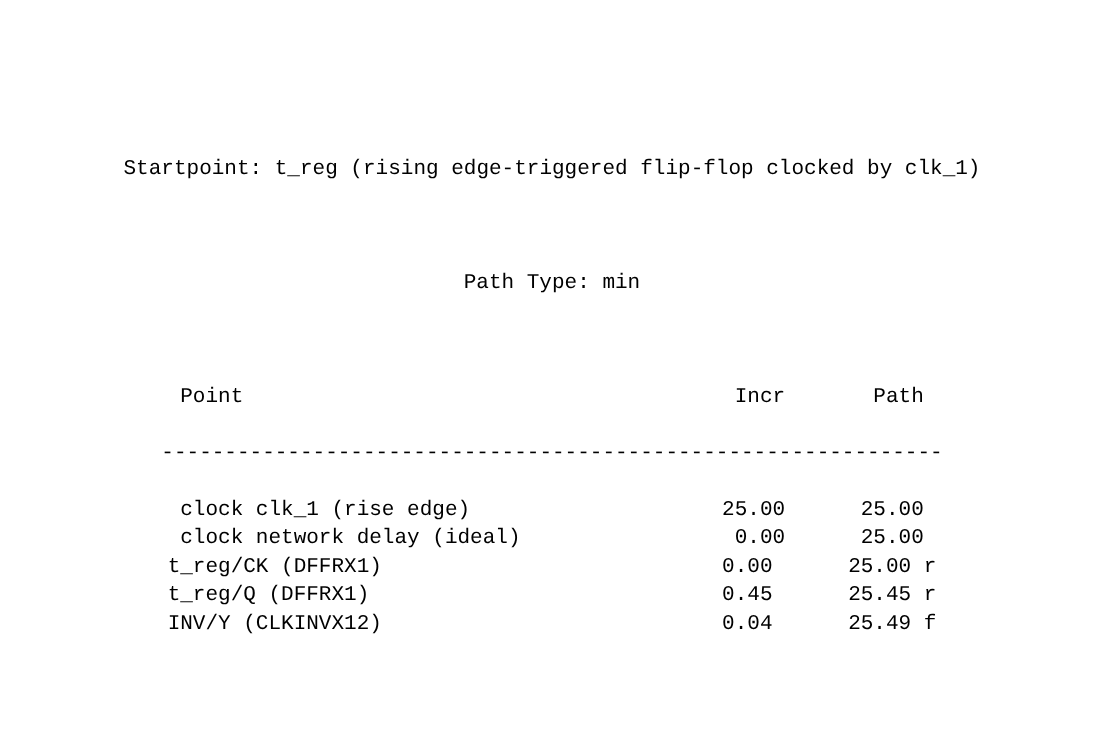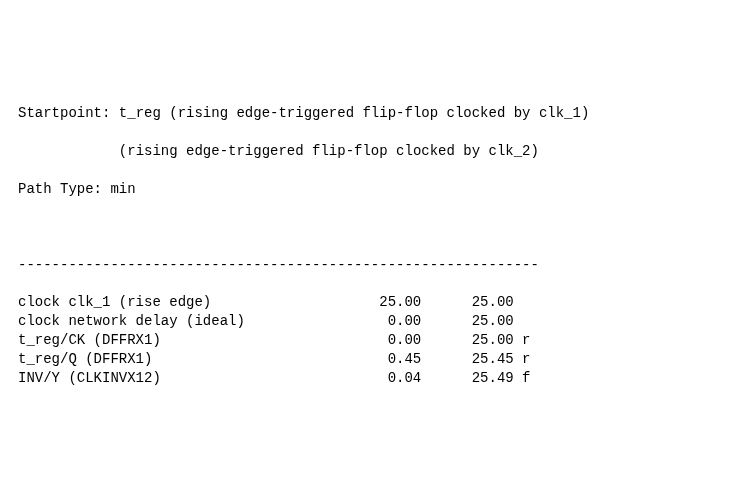--- a/index.html
+++ b/index.html
@@ -17,32 +17,34 @@
     line-height: 1.35;
     color: #000000;
     white-space: pre;
     overflow: hidden;
   }
   .report {
     letter-spacing: 0px;
   }
   .line {
     display: block;
+    text-align: center;
   }
 </style>
 </head>
 <body>
 
 
 
 <div class="report">
 <span class="line"><span>Startpoint:</span> <span>t_reg (rising edge-triggered flip-flop clocked by clk_1)</span></span>
-<span class="line"><span>            </span><span>(rising edge-triggered flip-flop clocked by clk_2)</span></span>
+<span class="line"><span>            </span></span>
 <span class="line"><span>Path Type:</span> <span>min</span></span>
 <span class="line"> </span>
+<span class="line" id="col-header">Point                                       Incr       Path</span>
 <span class="line">--------------------------------------------------------------</span>
 <div id="arrival-block"><span class="line">clock clk_1 (rise edge)                    25.00      25.00</span><span class="line">clock network delay (ideal)                 0.00      25.00</span><span class="line">t_reg/CK (DFFRX1)                           0.00      25.00 r</span><span class="line">t_reg/Q (DFFRX1)                            0.45      25.45 r</span><span class="line">INV/Y (CLKINVX12)                           0.04      25.49 f</span></div>
 
 
 
 
 
 
 </div>
 

